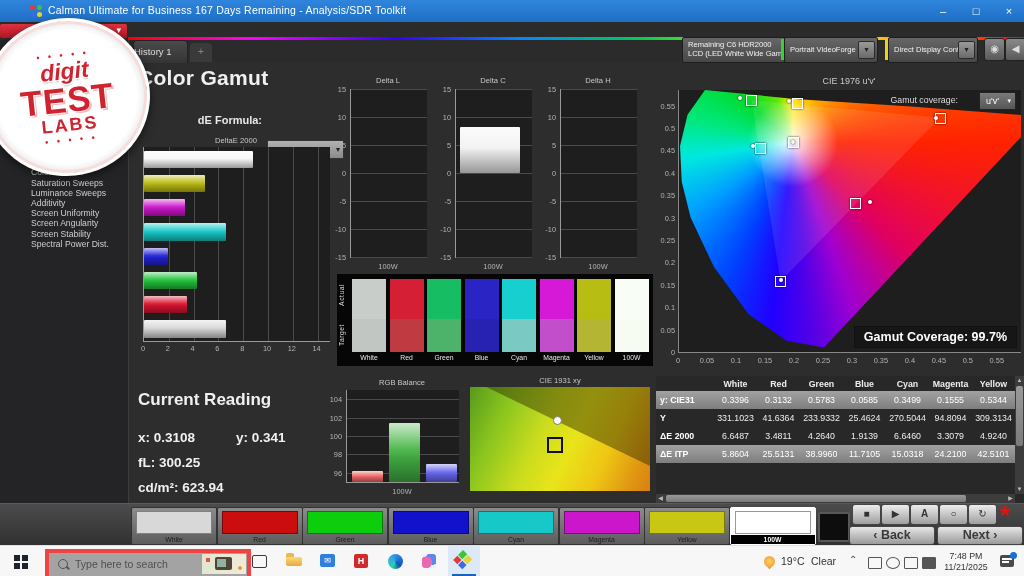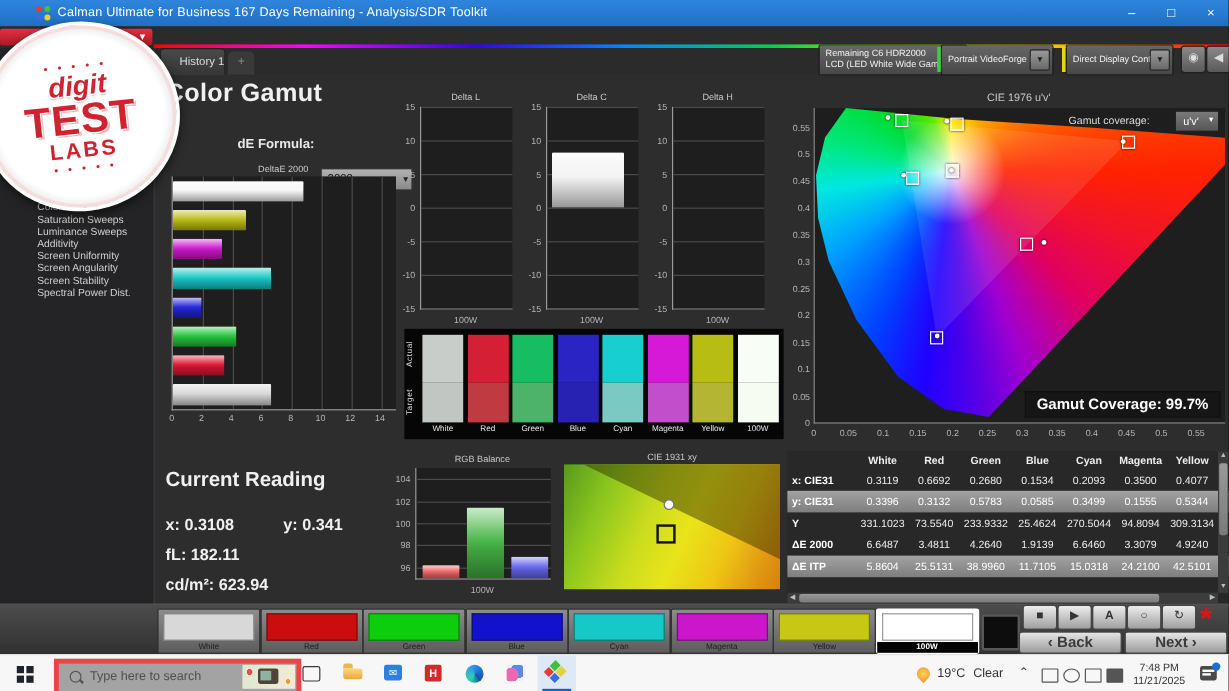--- a/index.html
+++ b/index.html
@@ -12,21 +12,21 @@
   .appdots{position:absolute;left:30px;top:5px;width:12px;height:12px;}
   .appdots i{position:absolute;width:5px;height:5px;border-radius:50%;}
   .wbtn{position:absolute;top:0;width:30px;height:22px;text-align:center;line-height:22px;font-size:11px;color:#fff;}
   
   .chrome{left:0;top:22px;width:1024px;height:40px;background:#2b2b2b;}
   .sessionbtn{position:absolute;left:0;top:2px;width:127px;height:14px;background:linear-gradient(#e03240,#b01824);border-radius:2px;}
   .sessionbtn .chev{position:absolute;right:6px;top:1px;color:#fff;font-size:9px;}
   .rainbow{position:absolute;left:128px;top:15px;width:896px;height:3px;
     background:linear-gradient(90deg,#f00 0%,#f0f 14%,#30f 30%,#08f 44%,#0c5 57%,#8e0 68%,#ff0 78%,#f80 89%,#f00 100%);}
   .histtab{position:absolute;left:133px;top:18px;width:53px;height:22px;background:linear-gradient(#4a4a4a,#353535);
-    border:1px solid #222;border-bottom:none;border-radius:4px 4px 0 0;color:#ddd;font-size:9.5px;text-align:right;line-height:22px;}
+    border:1px solid #222;border-bottom:none;border-radius:4px 4px 0 0;color:#ddd;font-size:9.5px;text-align:left;line-height:22px;}
   .ghosttab{position:absolute;left:190px;top:21px;width:22px;height:19px;background:#3a3a3a;border-radius:4px 4px 0 0;
     color:#888;font-size:10px;text-align:center;line-height:18px;}
   .dd{position:absolute;height:24px;background:linear-gradient(#676767,#474747);border:1px solid #1e1e1e;border-radius:2px;color:#f2f2f2;}
   .dd .chevbox{position:absolute;right:2px;top:3px;width:15px;height:16px;background:linear-gradient(#9a9a9a,#6a6a6a);
     border:1px solid #2a2a2a;border-radius:2px;color:#222;font-size:8px;text-align:center;line-height:16px;}
   .dd .accent{position:absolute;left:-4px;top:1px;width:3px;height:21px;}
   .iconbtn{position:absolute;top:16px;width:19px;height:21px;background:linear-gradient(#8a8a8a,#5a5a5a);border:1px solid #222;
     border-radius:3px;color:#ddd;font-size:10px;text-align:center;line-height:20px;}
   
   .sidebar{left:0;top:40px;width:128px;height:465px;background:#242426;border-right:1px solid #3d3d3d;}
@@ -403,21 +403,21 @@
       <div class="tick" style="left: 311.831px; top: 282px; transform: translateX(-50%);">0.5</div>
       <div class="tick" style="left: 340.814px; top: 282px; transform: translateX(-50%);">0.55</div>
     </div>
 
   <div class="abs cr-title" style="left:138px;top:390px;">Current Reading</div>
   <div class="abs cr-val" style="left:138px;top:430px;">
     <span>x:</span> <span>0.3108</span></div>
   <div class="abs cr-val" style="left:236px;top:430px;">
     <span>y:</span> <span>0.341</span></div>
   <div class="abs cr-val" style="left:138px;top:455px;">
-    <span>fL:</span> <span>182.11</span></div>
+    <span>fL:</span> <span>300.25</span></div>
   <div class="abs cr-val" style="left:138px;top:480px;">
     <span>cd/m²:</span> <span>623.94</span></div>
 
   <div class="abs" id="rgb-panel" style="left:322px;top:376px;width:142px;height:126px;">
       <div class="charttitle" style="left: 24px; top: 2px; width: 112px;">RGB Balance</div>
       <div class="plot" style="left: 24px; top: 14px; width: 112px; height: 92px;">
         <div class="hgrid" style="top: 9.2px;"></div>
         <div class="hgrid" style="top: 27.6px;"></div>
         <div class="hgrid" style="top: 46px;"></div>
         <div class="hgrid" style="top: 64.4px;"></div>
@@ -448,46 +448,35 @@
         <div class="trow head">
           <div class="tlabel"></div>
           <div class="tcell" style="font-weight: bold;">White</div>
           <div class="tcell" style="font-weight: bold;">Red</div>
           <div class="tcell" style="font-weight: bold;">Green</div>
           <div class="tcell" style="font-weight: bold;">Blue</div>
           <div class="tcell" style="font-weight: bold;">Cyan</div>
           <div class="tcell" style="font-weight: bold;">Magenta</div>
           <div class="tcell" style="font-weight: bold;">Yellow</div>
         </div>
-        <div class="trow">
-          <div class="tlabel">x: CIE31</div>
-          <div class="tcell">0.3119</div>
-          <div class="tcell">0.6692</div>
-          <div class="tcell">0.2680</div>
-          <div class="tcell">0.1534</div>
-          <div class="tcell">0.2093</div>
-          <div class="tcell">0.3500</div>
-          <div class="tcell">0.4077</div>
-          <div class="tcell">0.</div>
-        </div>
         <div class="trow light">
           <div class="tlabel">y: CIE31</div>
           <div class="tcell">0.3396</div>
           <div class="tcell">0.3132</div>
           <div class="tcell">0.5783</div>
           <div class="tcell">0.0585</div>
           <div class="tcell">0.3499</div>
           <div class="tcell">0.1555</div>
           <div class="tcell">0.5344</div>
           <div class="tcell">0.</div>
         </div>
         <div class="trow">
           <div class="tlabel">Y</div>
           <div class="tcell">331.1023</div>
-          <div class="tcell">73.5540</div>
+          <div class="tcell">41.6364</div>
           <div class="tcell">233.9332</div>
           <div class="tcell">25.4624</div>
           <div class="tcell">270.5044</div>
           <div class="tcell">94.8094</div>
           <div class="tcell">309.3134</div>
           <div class="tcell">62</div>
         </div>
         <div class="trow">
           <div class="tlabel">ΔE 2000</div>
           <div class="tcell">6.6487</div>

